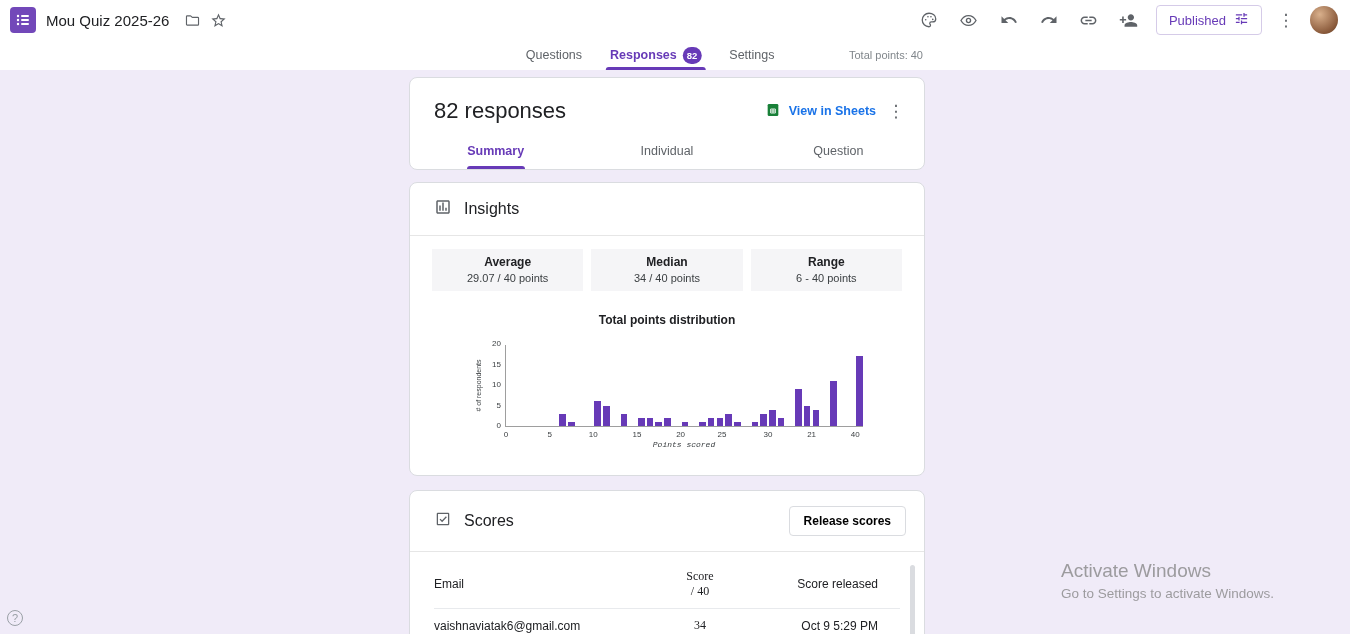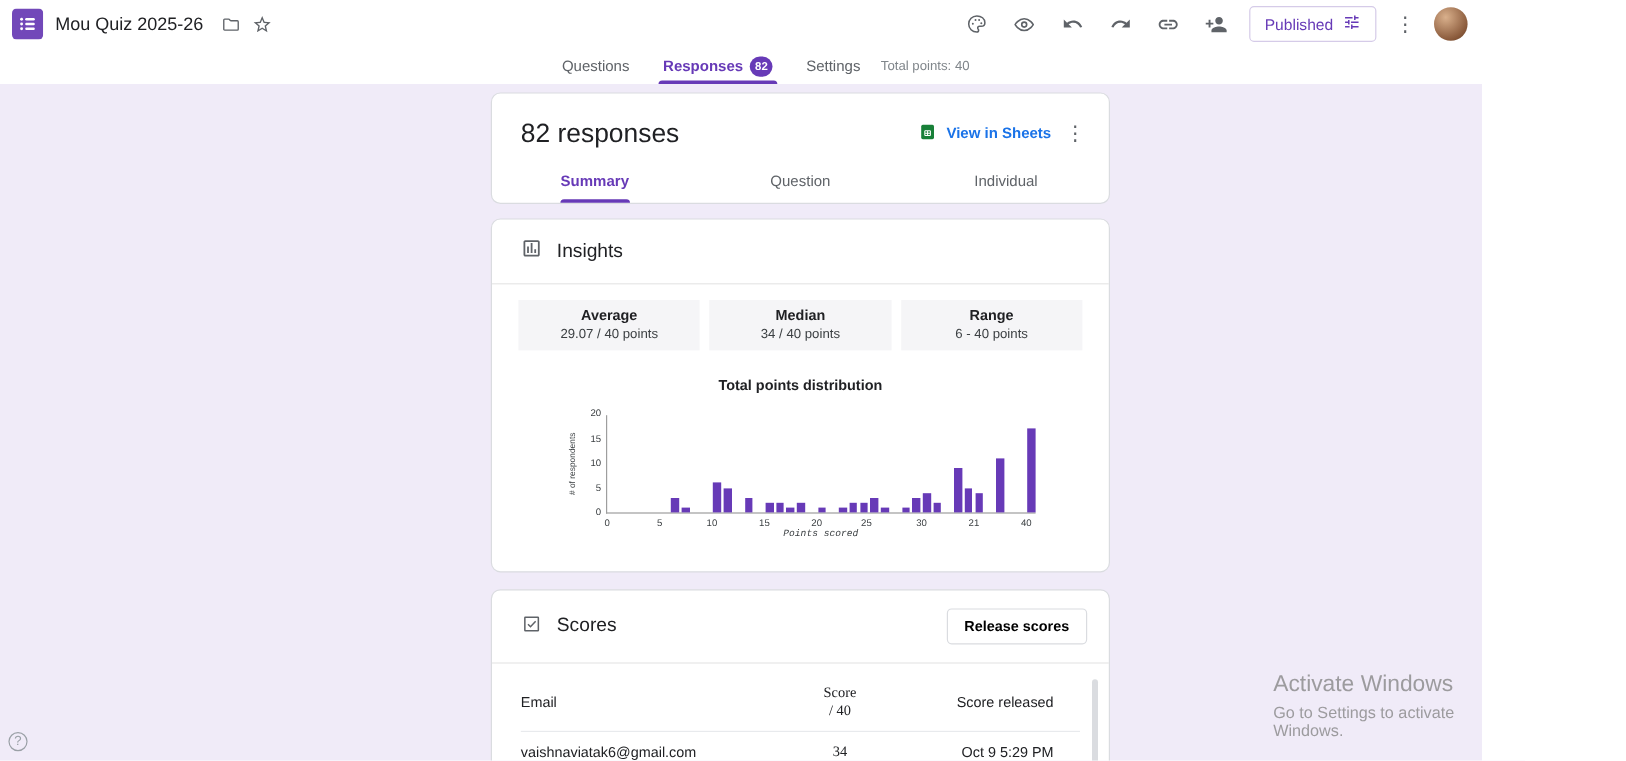--- a/index.html
+++ b/index.html
@@ -1,17 +1,17 @@
 <!DOCTYPE html>
 <html><head>
 <meta charset="utf-8">
 <style>
   * { box-sizing: border-box; margin: 0; padding: 0; }
   body { font-family: "Liberation Sans", sans-serif; background: #fff; }
-  .screen { position: relative; width: 1235px; height: 634px; overflow: hidden; background: #fff; }
+  .screen { position: relative; width: 1350px; height: 634px; overflow: hidden; background: #fff; }
 
   
   .topbar { height: 40px; background: #fff; display: flex; align-items: center; padding: 0 12px 0 10px; }
   .forms-logo { width: 26px; height: 26px; margin-right: 10px; cursor: pointer; }
   .doc-title { font-size: 15px; color: #202124; margin-right: 12px; }
   .tb-icon { display: inline-flex; align-items: center; justify-content: center; width: 26px; height: 26px; cursor: pointer; border-radius: 50%; }
   .tb-icon.small { width: 22px; height: 22px; margin-right: 4px; }
   .topbar-right { margin-left: auto; display: flex; align-items: center; gap: 14px; }
   .published-btn { display: inline-flex; align-items: center; gap: 8px; background: #fff; border: 1px solid #d5cbe8; border-radius: 4px; padding: 5px 12px; color: #673ab7; font-size: 13px; font-family: "Liberation Sans", sans-serif; cursor: pointer; }
   .kebab { font-size: 17px; color: #5f6368; cursor: pointer; width: 20px; text-align: center; }
@@ -184,22 +184,22 @@
                   <path stroke="#fff" stroke-width="1.3" fill="none" d="M8.5 10.5h7M8.5 13.5h7M8.5 16.5h7M8.5 10.5v6M12 10.5v6M15.5 10.5v6"></path>
                 </svg>
             </span>
             <span>View in Sheets</span>
           </span>
           <span class="kebab">⋮</span>
         </div>
       </div>
       <div class="inner-tabs">
         <div class="itab active"><span>Summary</span></div>
+        <div class="itab"><span>Individual</span></div>
         <div class="itab"><span>Question</span></div>
-        <div class="itab"><span>Individual</span></div>
       </div>
     </section>
 
     <section class="card" style="margin-top:12px;">
       <div class="sec-head">
         <span>
           <svg width="18" height="18" viewBox="0 0 24 24">
               <path fill="#5f6368" d="M19 3H5c-1.1 0-2 .9-2 2v14c0 1.1.9 2 2 2h14c1.1 0 2-.9 2-2V5c0-1.1-.9-2-2-2zm0 16H5V5h14v14zM7 10h2v7H7zm4-4h2v11h-2zm4 7h2v4h-2z"></path>
             </svg>
         </span>

